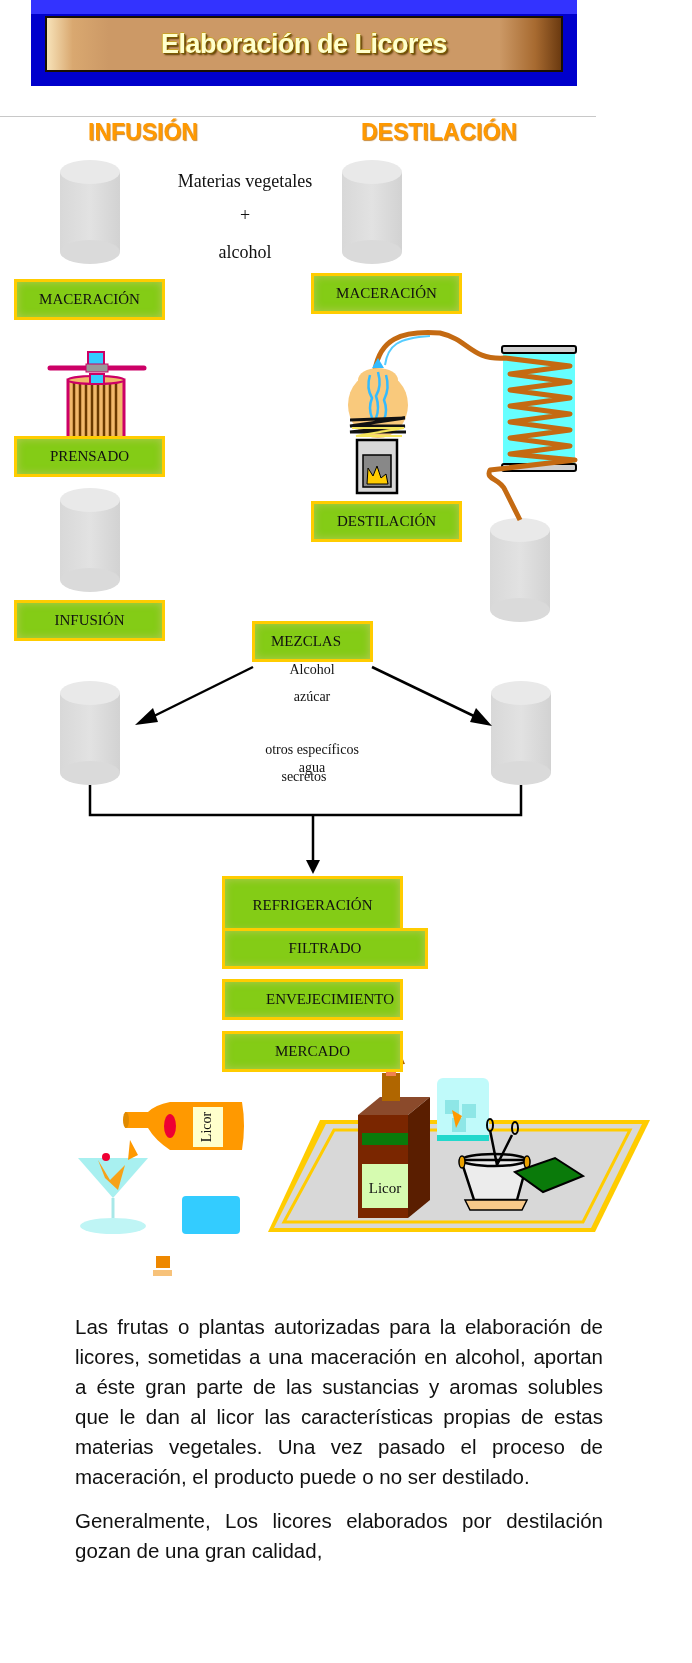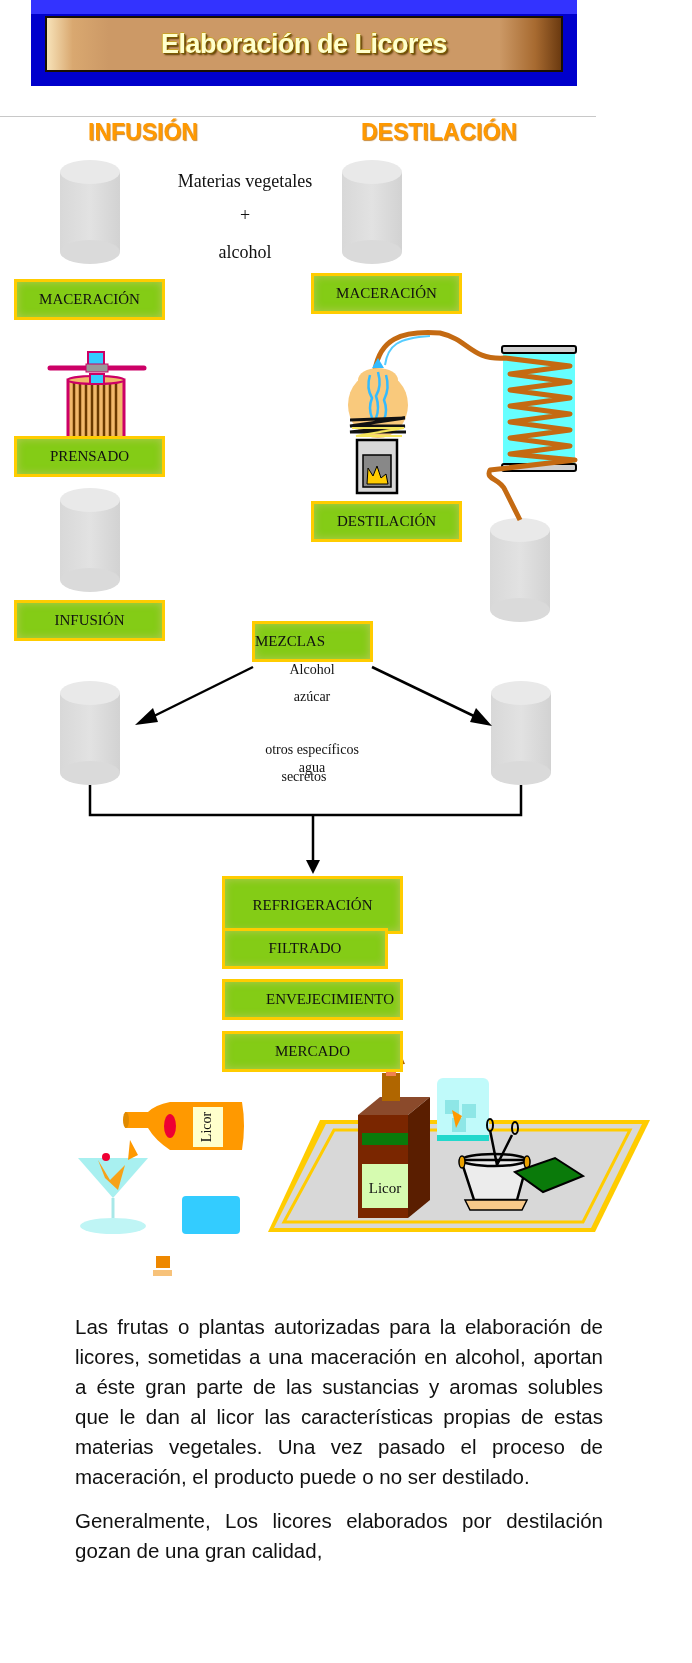--- a/index.html
+++ b/index.html
@@ -204,26 +204,26 @@
 <div class="abs plain" style="left:150px;top:205px;width:190px;font-size:18px;">+</div>
 <div class="abs plain" style="left:150px;top:242px;width:190px;font-size:18px;">alcohol</div>
 
 <div class="abs step" style="left:14px;top:279px;width:151px;height:41px;">MACERACIÓN</div>
 <div class="abs step" style="left:14px;top:436px;width:151px;height:41px;">PRENSADO</div>
 <div class="abs step" style="left:14px;top:600px;width:151px;height:41px;">INFUSIÓN</div>
 
 <div class="abs step" style="left:311px;top:273px;width:151px;height:41px;">MACERACIÓN</div>
 <div class="abs step" style="left:311px;top:501px;width:151px;height:41px;">DESTILACIÓN</div>
 
-<div class="abs step" style="left:252px;top:621px;width:121px;height:41px;justify-content:flex-start;padding-left:0;">MEZCLAS</div>
+<div class="abs step" style="left:252px;top:621px;width:121px;height:41px;justify-content:flex-start;padding-left:16px;">MEZCLAS</div>
 <div class="abs plain" style="left:232px;top:662px;width:160px;font-size:14px;">Alcohol</div>
 <div class="abs plain" style="left:232px;top:689px;width:160px;font-size:14px;">azúcar</div>
 <div class="abs plain" style="left:232px;top:716px;width:160px;font-size:14px;margin-top:44px;">agua</div>
 <div class="abs plain" style="left:232px;top:742px;width:160px;font-size:14px;">otros específicos</div>
 <div class="abs plain" style="left:224px;top:769px;width:160px;font-size:14px;">secretos</div>
 
 <div class="abs step" style="left:222px;top:876px;width:181px;height:58px;">REFRIGERACIÓN</div>
-<div class="abs step" style="left:222px;top:928px;width:166px;height:41px;">FILTRADO</div>
+<div class="abs step" style="left:222px;top:928px;width:206px;height:41px;">FILTRADO</div>
 <div class="abs step" style="left:222px;top:979px;width:181px;height:41px;padding-left:35px;">ENVEJECIMIENTO</div>
 <div class="abs step" style="left:222px;top:1031px;width:181px;height:41px;">MERCADO</div>
 
 <p class="abs para" style="top:1300px;">Las frutas o plantas autorizadas para la elaboración de licores, sometidas a una maceración en alcohol, aportan a éste gran parte de las sustancias y aromas solubles que le dan al licor las características propias de estas materias vegetales. Una vez pasado el proceso de maceración, el producto puede o no ser destilado.</p>
 <p class="abs para" style="top:1494px;">Generalmente, Los licores elaborados por destilación gozan de una gran calidad,</p>
 
 </body></html>

